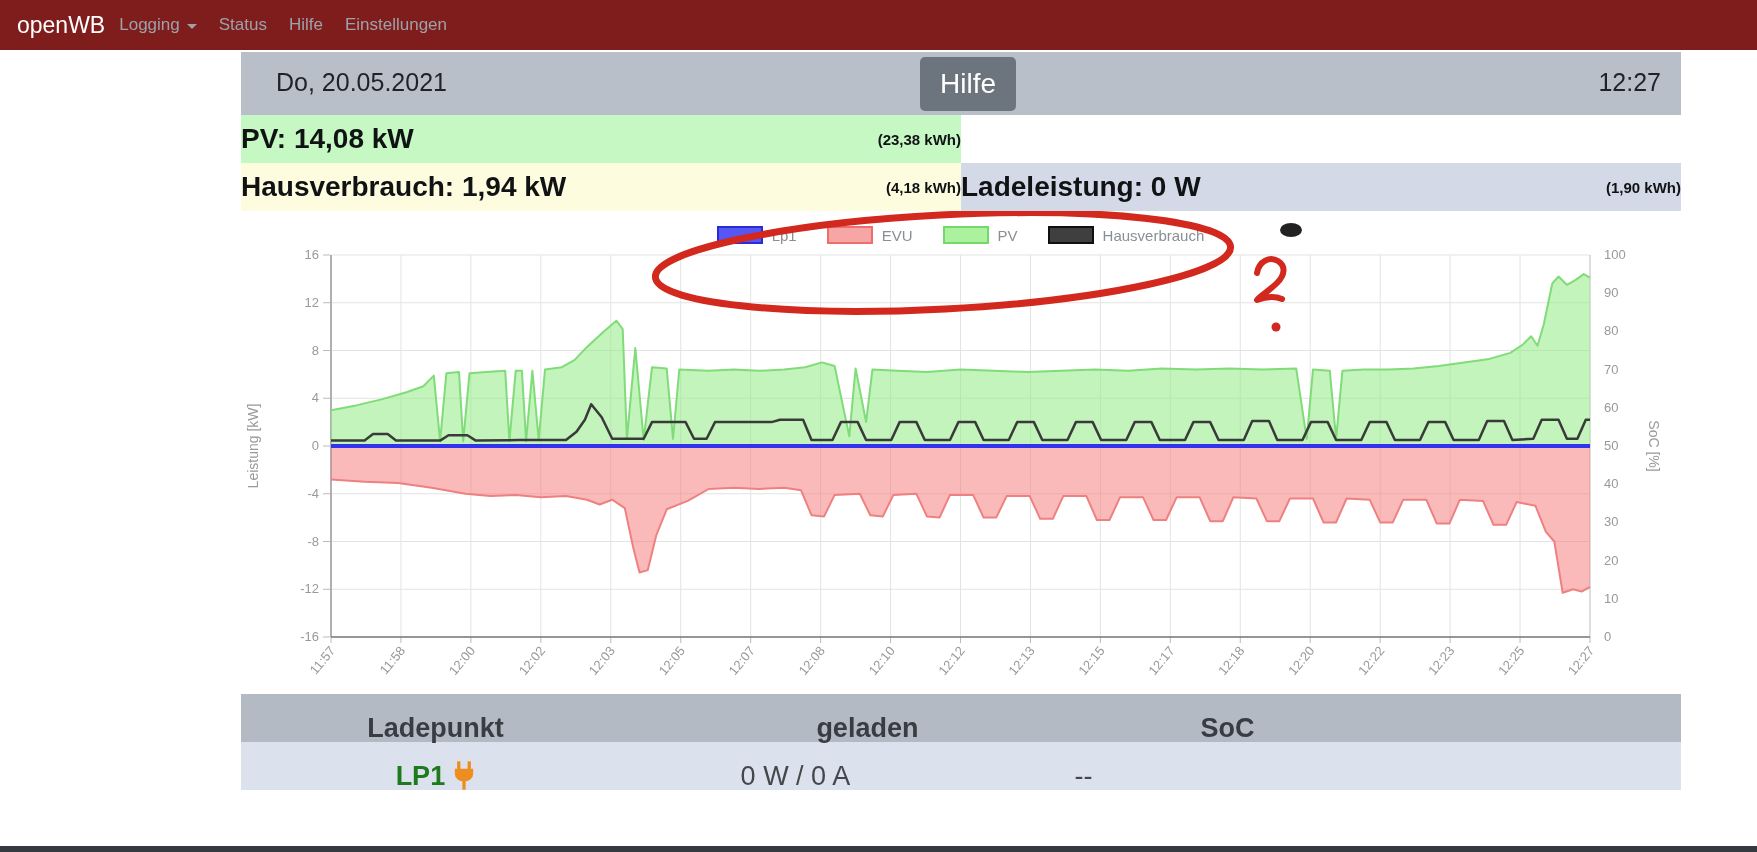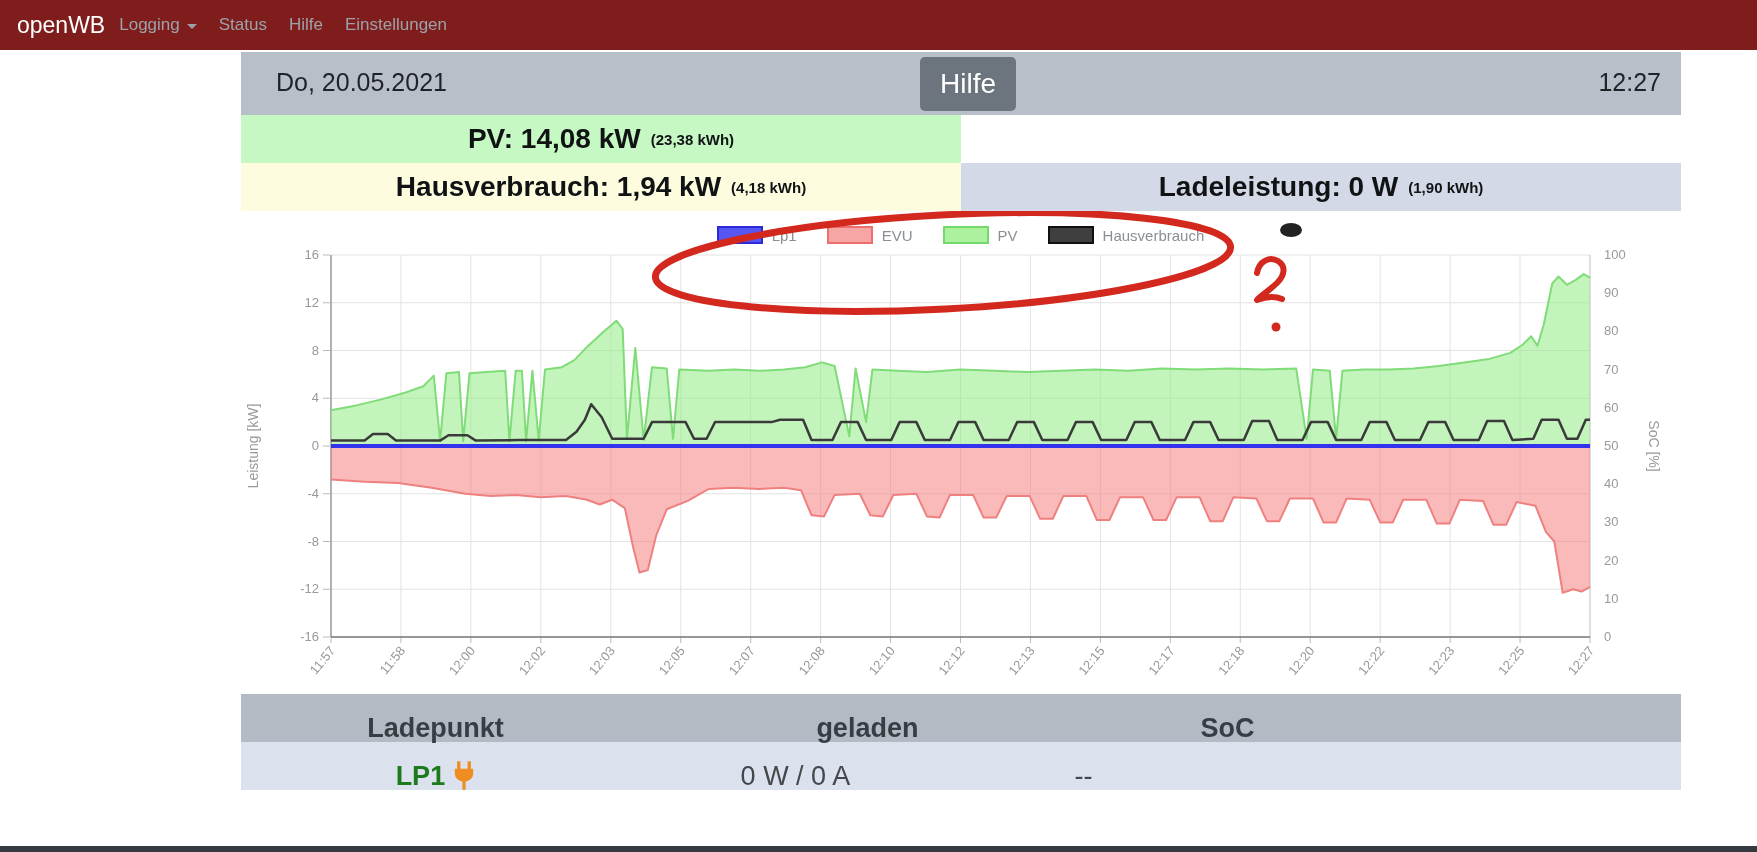--- a/index.html
+++ b/index.html
@@ -19,21 +19,21 @@
 
   
   .headbar{top:52px;height:63px;background:#b9bfc9;color:#1f2327;}
   .headbar .date{position:absolute;left:35px;top:16px;font-size:25px;}
   .headbar .time{position:absolute;right:20px;top:16px;font-size:25px;}
   .stopbtn{position:absolute;left:679px;top:5px;width:96px;height:54px;background:#6c757d;color:#fff;
            border:none;border-radius:5px;font-size:28px;font-family:inherit;cursor:pointer;}
 
   
   .sumrow{height:48px;display:flex;}
-  .sumcell{width:720px;height:48px;display:flex;align-items:center;justify-content:center;gap:10px;color:#101214;white-space:nowrap;}
+  .sumcell{width:720px;height:48px;display:flex;align-items:center;justify-content:space-between;gap:10px;color:#101214;white-space:nowrap;}
   .sumcell .big{font-size:28px;font-weight:bold;}
   .sumcell .small{font-size:15px;font-weight:bold;}
   .bg-pv{background:#c6f8c3;}
   .bg-netz{background:#f9bcba;}
   .bg-haus{background:#fdfcdf;}
   .bg-lade{background:#d3d9e7;}
 
   
   .chartwrap{top:211px;height:489px;}
   .legend{position:absolute;left:90px;top:15px;width:1259px;display:flex;justify-content:center;gap:30px;align-items:center;}

